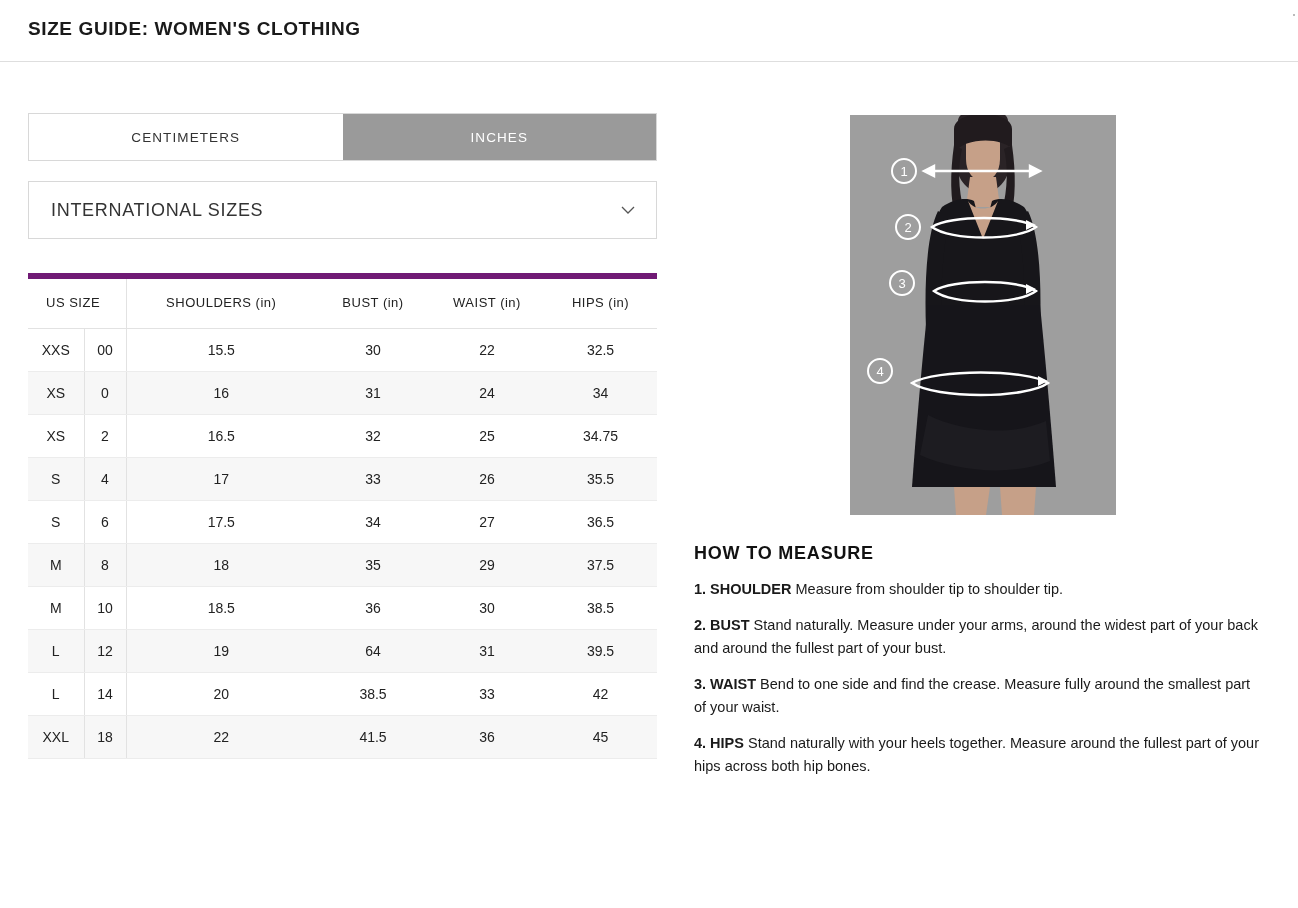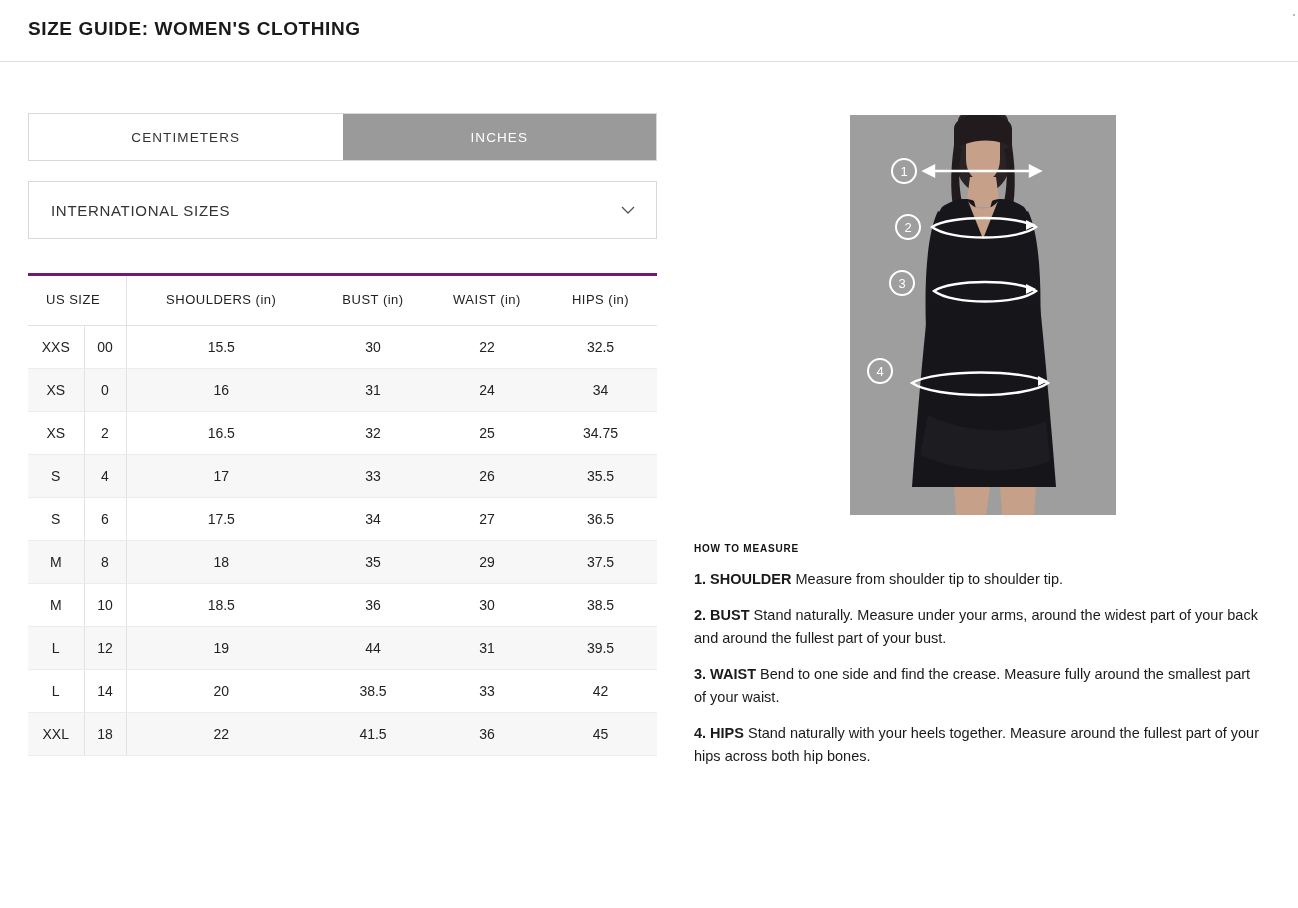--- a/index.html
+++ b/index.html
@@ -85,21 +85,21 @@
     height: 58px;
     border: 1px solid #d8d8d8;
     display: flex;
     align-items: center;
     justify-content: space-between;
     padding: 0 20px 0 22px;
     cursor: pointer;
     background: #fff;
   }
   .size-select-label {
-    font-size: 15px;
+    font-size: 18px;
     letter-spacing: 0.7px;
     color: #333;
   }
   .chev {
     width: 16px;
     height: 16px;
     display: block;
   }
 
   
@@ -110,21 +110,21 @@
     font-size: 14px;
   }
   table.size-table th {
     font-weight: normal;
     font-size: 13px;
     letter-spacing: 0.5px;
     color: #222;
     padding: 16px 0 18px 0;
     text-align: center;
     border-bottom: 1px solid #e2e2e2;
-    border-top: 3px solid #701a75;
+    border-top: 6px solid #701a75;
   }
   table.size-table th.us-size-head {
     padding-left: 18px;
     text-align: left;
     border-right: 1px solid #e2e2e2;
   }
   table.size-table td {
     text-align: center;
     padding: 13px 0;
     color: #222;
@@ -159,21 +159,21 @@
     overflow: hidden;
   }
   .model-figure svg { display: block; }
 
   
   .measure-block {
     margin: 28px 0 0 4px;
     width: 570px;
   }
   .measure-title {
-    font-size: 10px;
+    font-size: 18px;
     font-weight: bold;
     letter-spacing: 0.8px;
     color: #111;
     margin: 0 0 14px 0;
   }
   .measure-item {
     font-size: 14.5px;
     line-height: 1.55;
     color: #1a1a1a;
     margin: 0 0 14px 0;
@@ -290,21 +290,21 @@
           <td class="us-num">10</td>
           <td>18.5</td>
           <td>36</td>
           <td>30</td>
           <td>38.5</td>
         </tr>
         <tr>
           <td class="us-alpha">L</td>
           <td class="us-num">12</td>
           <td>19</td>
-          <td>44</td>
+          <td>64</td>
           <td>31</td>
           <td>39.5</td>
         </tr>
         <tr>
           <td class="us-alpha">L</td>
           <td class="us-num">14</td>
           <td>20</td>
           <td>38.5</td>
           <td>33</td>
           <td>42</td>

